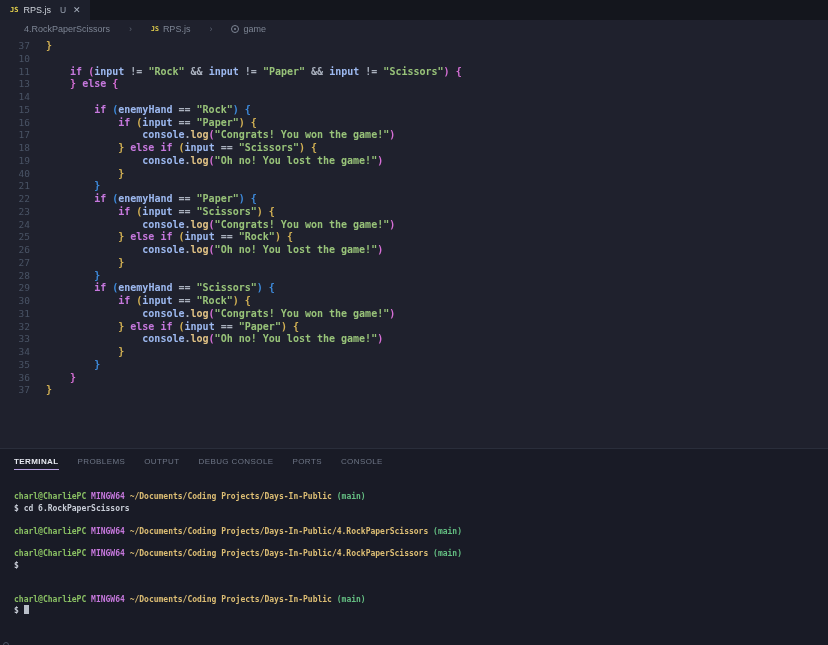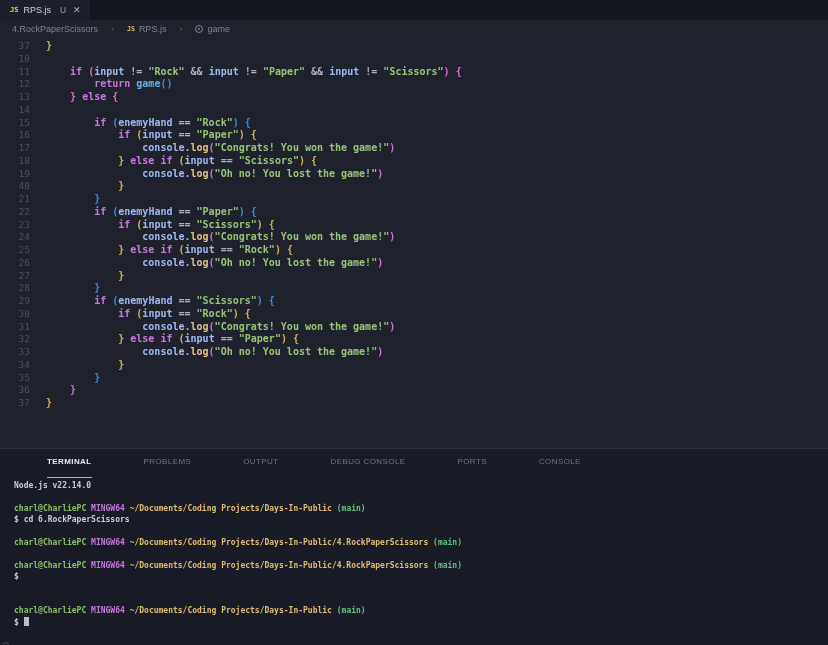--- a/index.html
+++ b/index.html
@@ -10,21 +10,21 @@
   
   .tabbar { height:20px; background:#14161d; display:flex; align-items:stretch; flex:0 0 auto; }
   .tab { background:#1d202c; display:flex; align-items:center; padding:0 9px 0 10px; gap:5px; }
   .js-icon { color:#e8d44d; font-weight:bold; font-size:7px; font-family:"DejaVu Sans Mono",monospace; }
   .tab-title { color:#cdd2da; font-size:9px; }
   .tab-badge { color:#98a1b0; font-size:8.5px; margin-left:4px; }
   .tab-close { color:#a9b2c0; font-size:9px; margin-left:2px; cursor:pointer; }
 
   
   .breadcrumb { height:18px; background:#1f212d; display:flex; align-items:center;
-                padding-left:12px; gap:13px; font-size:9px; color:#7d8594; flex:0 0 auto; }
+                padding-left:24px; gap:19px; font-size:9px; color:#7d8594; flex:0 0 auto; }
   .crumb { display:flex; align-items:center; gap:4px; cursor:pointer; }
   .crumb-sep { color:#5a6170; font-size:9px; }
   .crumb .js-icon { font-size:6.5px; }
   .sym-icon { width:8px; height:8px; border:1px solid #7d8594; border-radius:50%;
               display:inline-block; position:relative; }
   .sym-icon::after { content:""; position:absolute; left:2px; top:2px; width:2px; height:2px;
                      background:#7d8594; border-radius:50%; }
 
   
   .editor { background:#1f212d; flex:1 1 auto; overflow:hidden; padding-top:2px;
@@ -32,21 +32,21 @@
   .code-row { display:flex; height:12.75px; line-height:12.75px; }
   .gutter { width:30px; text-align:right; color:#495365; flex:0 0 auto;
             font-weight:normal; font-size:9.5px; }
   .code { padding-left:16px; white-space:pre; color:#abb2bf; }
 
   
   .panel { height:197px; flex:0 0 auto; background:#191b26; border-top:1px solid #2a2e3b;
            position:relative; }
   .panel-tabs { height:31px; display:flex; align-items:flex-start; padding:8px 0 0 14px;
                 gap:19px; font-size:8px; letter-spacing:.4px; }
-  .panel-tab { color:#6e7686; cursor:pointer; padding-bottom:11px;margin-left:33px; }
+  .panel-tab { color:#6e7686; cursor:pointer; padding-bottom:3px; }
   .panel-tab.active { color:#e6e9f0; font-weight:bold; border-bottom:1px solid #b9a3e3; }
 
   .terminal { font-family:"DejaVu Sans Mono", monospace; font-size:8px; font-weight:bold;
               padding-left:14px; }
   .trow { height:11.4px; line-height:11.4px; white-space:pre; }
   .history-badge { background:#a9c6f2; color:#161925; display:inline-flex; align-items:center;
                    padding:0 6px 0 2px; height:11px; }
   .history-icon { width:8px; height:8px; background:#1b2030; display:inline-block;
                   margin-right:6px; position:relative; }
   .history-icon::after { content:""; position:absolute; left:3px; top:2px; width:2px; height:2px;
@@ -93,24 +93,20 @@
       </div>
       <div class="code-row">
         <span class="gutter">10</span>
         <span class="code"></span>
       </div>
       <div class="code-row">
         <span class="gutter">11</span>
         <span class="code"><span style="color: rgb(171, 178, 191);">    </span><span style="color: rgb(198, 120, 221);">if</span><span style="color: rgb(171, 178, 191);"> </span><span style="color: rgb(214, 111, 214);">(</span><span style="color: rgb(157, 185, 240);">input</span><span style="color: rgb(171, 178, 191);"> </span><span style="color: rgb(171, 178, 191);">!=</span><span style="color: rgb(171, 178, 191);"> </span><span style="color: rgb(152, 195, 121);">"Rock"</span><span style="color: rgb(171, 178, 191);"> </span><span style="color: rgb(171, 178, 191);">&amp;&amp;</span><span style="color: rgb(171, 178, 191);"> </span><span style="color: rgb(157, 185, 240);">input</span><span style="color: rgb(171, 178, 191);"> </span><span style="color: rgb(171, 178, 191);">!=</span><span style="color: rgb(171, 178, 191);"> </span><span style="color: rgb(152, 195, 121);">"Paper"</span><span style="color: rgb(171, 178, 191);"> </span><span style="color: rgb(171, 178, 191);">&amp;&amp;</span><span style="color: rgb(171, 178, 191);"> </span><span style="color: rgb(157, 185, 240);">input</span><span style="color: rgb(171, 178, 191);"> </span><span style="color: rgb(171, 178, 191);">!=</span><span style="color: rgb(171, 178, 191);"> </span><span style="color: rgb(152, 195, 121);">"Scissors"</span><span style="color: rgb(214, 111, 214);">)</span><span style="color: rgb(171, 178, 191);"> </span><span style="color: rgb(214, 111, 214);">{</span></span>
       </div>
       <div class="code-row">
-        <span class="gutter">12</span>
-        <span class="code"><span style="color: rgb(171, 178, 191);">        </span><span style="color: rgb(198, 120, 221);">return</span><span style="color: rgb(171, 178, 191);"> </span><span style="color: rgb(97, 175, 239);">game</span><span style="color: rgb(62, 140, 222);">()</span></span>
-      </div>
-      <div class="code-row">
         <span class="gutter">13</span>
         <span class="code"><span style="color: rgb(171, 178, 191);">    </span><span style="color: rgb(214, 111, 214);">}</span><span style="color: rgb(171, 178, 191);"> </span><span style="color: rgb(198, 120, 221);">else</span><span style="color: rgb(171, 178, 191);"> </span><span style="color: rgb(214, 111, 214);">{</span></span>
       </div>
       <div class="code-row">
         <span class="gutter">14</span>
         <span class="code"></span>
       </div>
       <div class="code-row">
         <span class="gutter">15</span>
         <span class="code"><span style="color: rgb(171, 178, 191);">        </span><span style="color: rgb(198, 120, 221);">if</span><span style="color: rgb(171, 178, 191);"> </span><span style="color: rgb(62, 140, 222);">(</span><span style="color: rgb(157, 185, 240);">enemyHand</span><span style="color: rgb(171, 178, 191);"> </span><span style="color: rgb(171, 178, 191);">==</span><span style="color: rgb(171, 178, 191);"> </span><span style="color: rgb(152, 195, 121);">"Rock"</span><span style="color: rgb(62, 140, 222);">)</span><span style="color: rgb(171, 178, 191);"> </span><span style="color: rgb(62, 140, 222);">{</span></span>
@@ -208,21 +204,20 @@
   <div class="panel">
     <div class="panel-tabs" id="panel-tabs">
         <span class="panel-tab active">TERMINAL</span>
         <span class="panel-tab">PROBLEMS</span>
         <span class="panel-tab">OUTPUT</span>
         <span class="panel-tab">DEBUG CONSOLE</span>
         <span class="panel-tab">PORTS</span>
         <span class="panel-tab">CONSOLE</span>
       </div>
     <div class="terminal" id="terminal">
-        <div class="trow"><span style="color: rgb(201, 206, 216);">Node.js v22.14.0</span></div>
         <div class="trow"></div>
         <div class="trow"><span style="color: rgb(139, 194, 100);">charl@CharliePC</span><span style="color: rgb(201, 206, 216);"> </span><span style="color: rgb(198, 120, 221);">MINGW64</span><span style="color: rgb(201, 206, 216);"> </span><span style="color: rgb(221, 190, 116);">~/Documents/Coding Projects/Days-In-Public</span><span style="color: rgb(201, 206, 216);"> </span><span style="color: rgb(100, 190, 130);">(main)</span></div>
         <div class="trow"><span style="color: rgb(201, 206, 216);">$ cd 6.RockPaperScissors</span></div>
         <div class="trow"></div>
         <div class="trow"><span style="color: rgb(139, 194, 100);">charl@CharliePC</span><span style="color: rgb(201, 206, 216);"> </span><span style="color: rgb(198, 120, 221);">MINGW64</span><span style="color: rgb(201, 206, 216);"> </span><span style="color: rgb(221, 190, 116);">~/Documents/Coding Projects/Days-In-Public/4.RockPaperScissors</span><span style="color: rgb(201, 206, 216);"> </span><span style="color: rgb(100, 190, 130);">(main)</span></div>
         <div class="trow"></div>
         <div class="trow"><span style="color: rgb(139, 194, 100);">charl@CharliePC</span><span style="color: rgb(201, 206, 216);"> </span><span style="color: rgb(198, 120, 221);">MINGW64</span><span style="color: rgb(201, 206, 216);"> </span><span style="color: rgb(221, 190, 116);">~/Documents/Coding Projects/Days-In-Public/4.RockPaperScissors</span><span style="color: rgb(201, 206, 216);"> </span><span style="color: rgb(100, 190, 130);">(main)</span></div>
         <div class="trow"><span style="color: rgb(201, 206, 216);">$</span></div>
         <div class="trow"></div>
         <div class="trow"></div>

